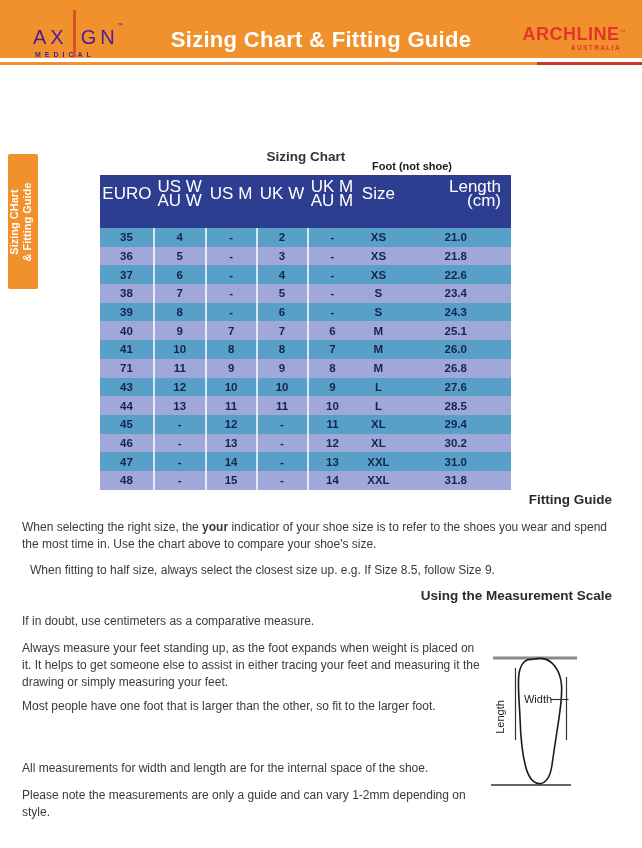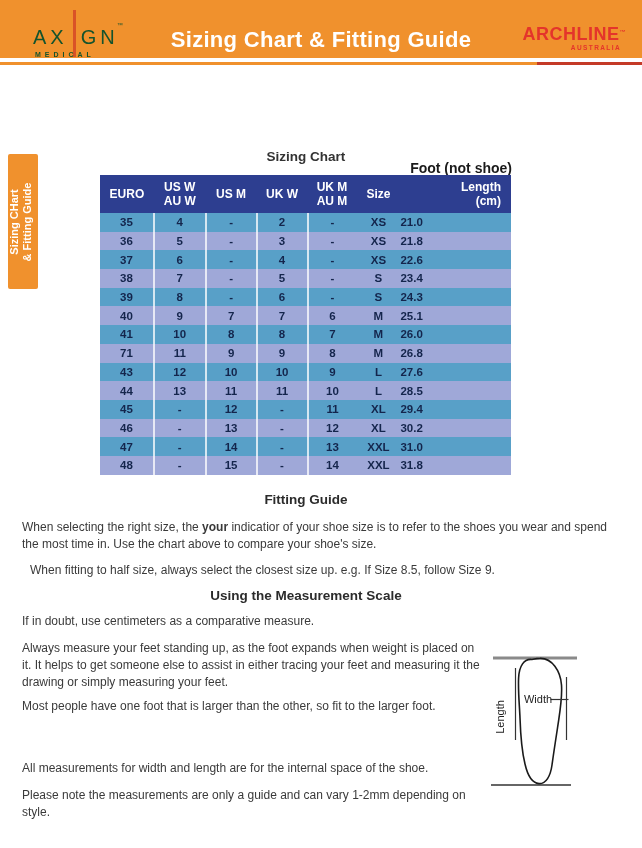--- a/index.html
+++ b/index.html
@@ -10,21 +10,21 @@
   }
 
   
   .topbar { position:absolute; top:0; left:0; width:642px; height:58px;
             background:var(--orange,#F0912D); }
   .rule   { position:absolute; top:62px; left:0; width:642px; height:3px;
             background:var(--orange,#F0912D); }
   .rule-red { position:absolute; top:62px; left:537px; width:105px; height:3px;
             background:#C43A28; }
 
-  .axign { position:absolute; left:33px; top:10px; color:#14532d; }
+  .axign { position:absolute; left:33px; top:10px; color:#4c1d95; }
   .axign-row { display:flex; align-items:flex-end; font-size:20px; letter-spacing:4px;
                line-height:22px; font-weight:normal; }
   .axign-line { width:3px; height:47px; background:#D95327; margin:0 5px;
                 position:relative; top:9px; align-self:flex-start; margin-top:-9px; }
   .axign-tm { font-size:6px; position:relative; top:-12px; left:-2px; }
   .axign-sub { font-size:7px; font-weight:bold; letter-spacing:4px; margin-top:3px;
                margin-left:2px; position:relative; z-index:1; }
 
   .page-title { position:absolute; top:27px; left:140px; width:362px; text-align:center;
                 color:#fff; font-weight:bold; font-size:22px; letter-spacing:.3px; }
@@ -40,42 +40,42 @@
   .side-tab { position:absolute; left:8px; top:154px; width:30px; height:135px;
               background:var(--orange,#F0912D); border-radius:2px; }
   .side-tab-rot { position:absolute; left:50%; top:50%; width:135px; height:30px;
                   transform:translate(-50%,-50%) rotate(-90deg);
                   text-align:center; color:#fff; font-weight:bold; font-size:11px;
                   line-height:13px; white-space:nowrap; }
 
   
   .table-title { position:absolute; top:149px; left:100px; width:412px; text-align:center;
                  font-weight:bold; font-size:13.5px; color:#333; }
-  .foot-note   { position:absolute; top:160px; left:372px; width:140px; text-align:right;
-                 font-weight:bold; font-size:14px; color:#1a1a1a; }
+  .foot-note   { position:absolute; top:160px; left:372px; width:140px; 
+                 font-weight:bold; font-size:11px; color:#1a1a1a; }
 
   table.sizing { position:absolute; top:175px; left:100px; width:412px;
                  border-collapse:collapse; table-layout:fixed; }
   col.c1{width:13.1%} col.c2{width:12.6%} col.c3{width:12.4%} col.c4{width:12.4%}
   col.c5{width:11.9%} col.c6{width:10.7%} col.c7{width:26.9%}
   table.sizing thead th {
-    background:var(--navy,#2D3E90); color:#fff; font-size:12px; font-weight:bold;
-    white-space:pre-line; line-height:14px; height:33px; padding:2px 0 3px;
+    background:var(--navy,#2D3E90); color:#fff; font-size:17px; font-weight:normal;
+    white-space:pre-line; line-height:14px; height:33px; padding:2px 0 18px;
     text-align:center; vertical-align:middle; }
   table.sizing thead th:last-child { text-align:right; padding-right:10px; }
   table.sizing tbody td {
     height:18.7px; text-align:center; font-size:11.5px; font-weight:bold;
     color:#14254C; padding:0; vertical-align:middle; }
-  table.sizing tbody td:last-child { text-align:left; }
+  table.sizing tbody td:last-child { text-align:center; }
   table.sizing tbody tr:nth-child(odd)  { background:var(--teal,#58A0C8); }
   table.sizing tbody tr:nth-child(even) { background:var(--peri,#9FA8D8); }
   table.sizing tbody td:nth-child(-n+4) { border-right:2px solid rgba(255,255,255,.75); }
 
   
-  .h2 { position:absolute; left:0; width:612px; text-align:center; font-weight:bold;
+  .h2 { position:absolute; left:0; width:612px; text-align:right; font-weight:bold;
         font-size:13.5px; color:#2b2b2b; }
   .p  { position:absolute; font-size:12px; line-height:16.5px; color:#3a3a3a; }
   .h-fitting  { top:492px; }
   .p1 { top:519px; left:22px; width:604px; }
   .p2 { top:562px; left:30px; width:604px; }
   .h-measure  { top:588px; }
   .p3 { top:613px; left:22px; width:500px; }
   .p4 { top:640px; left:22px; width:458px; line-height:17px; }
   .p5 { top:698px; left:22px; width:470px; }
   .p6 { top:760px; left:22px; width:480px; }

